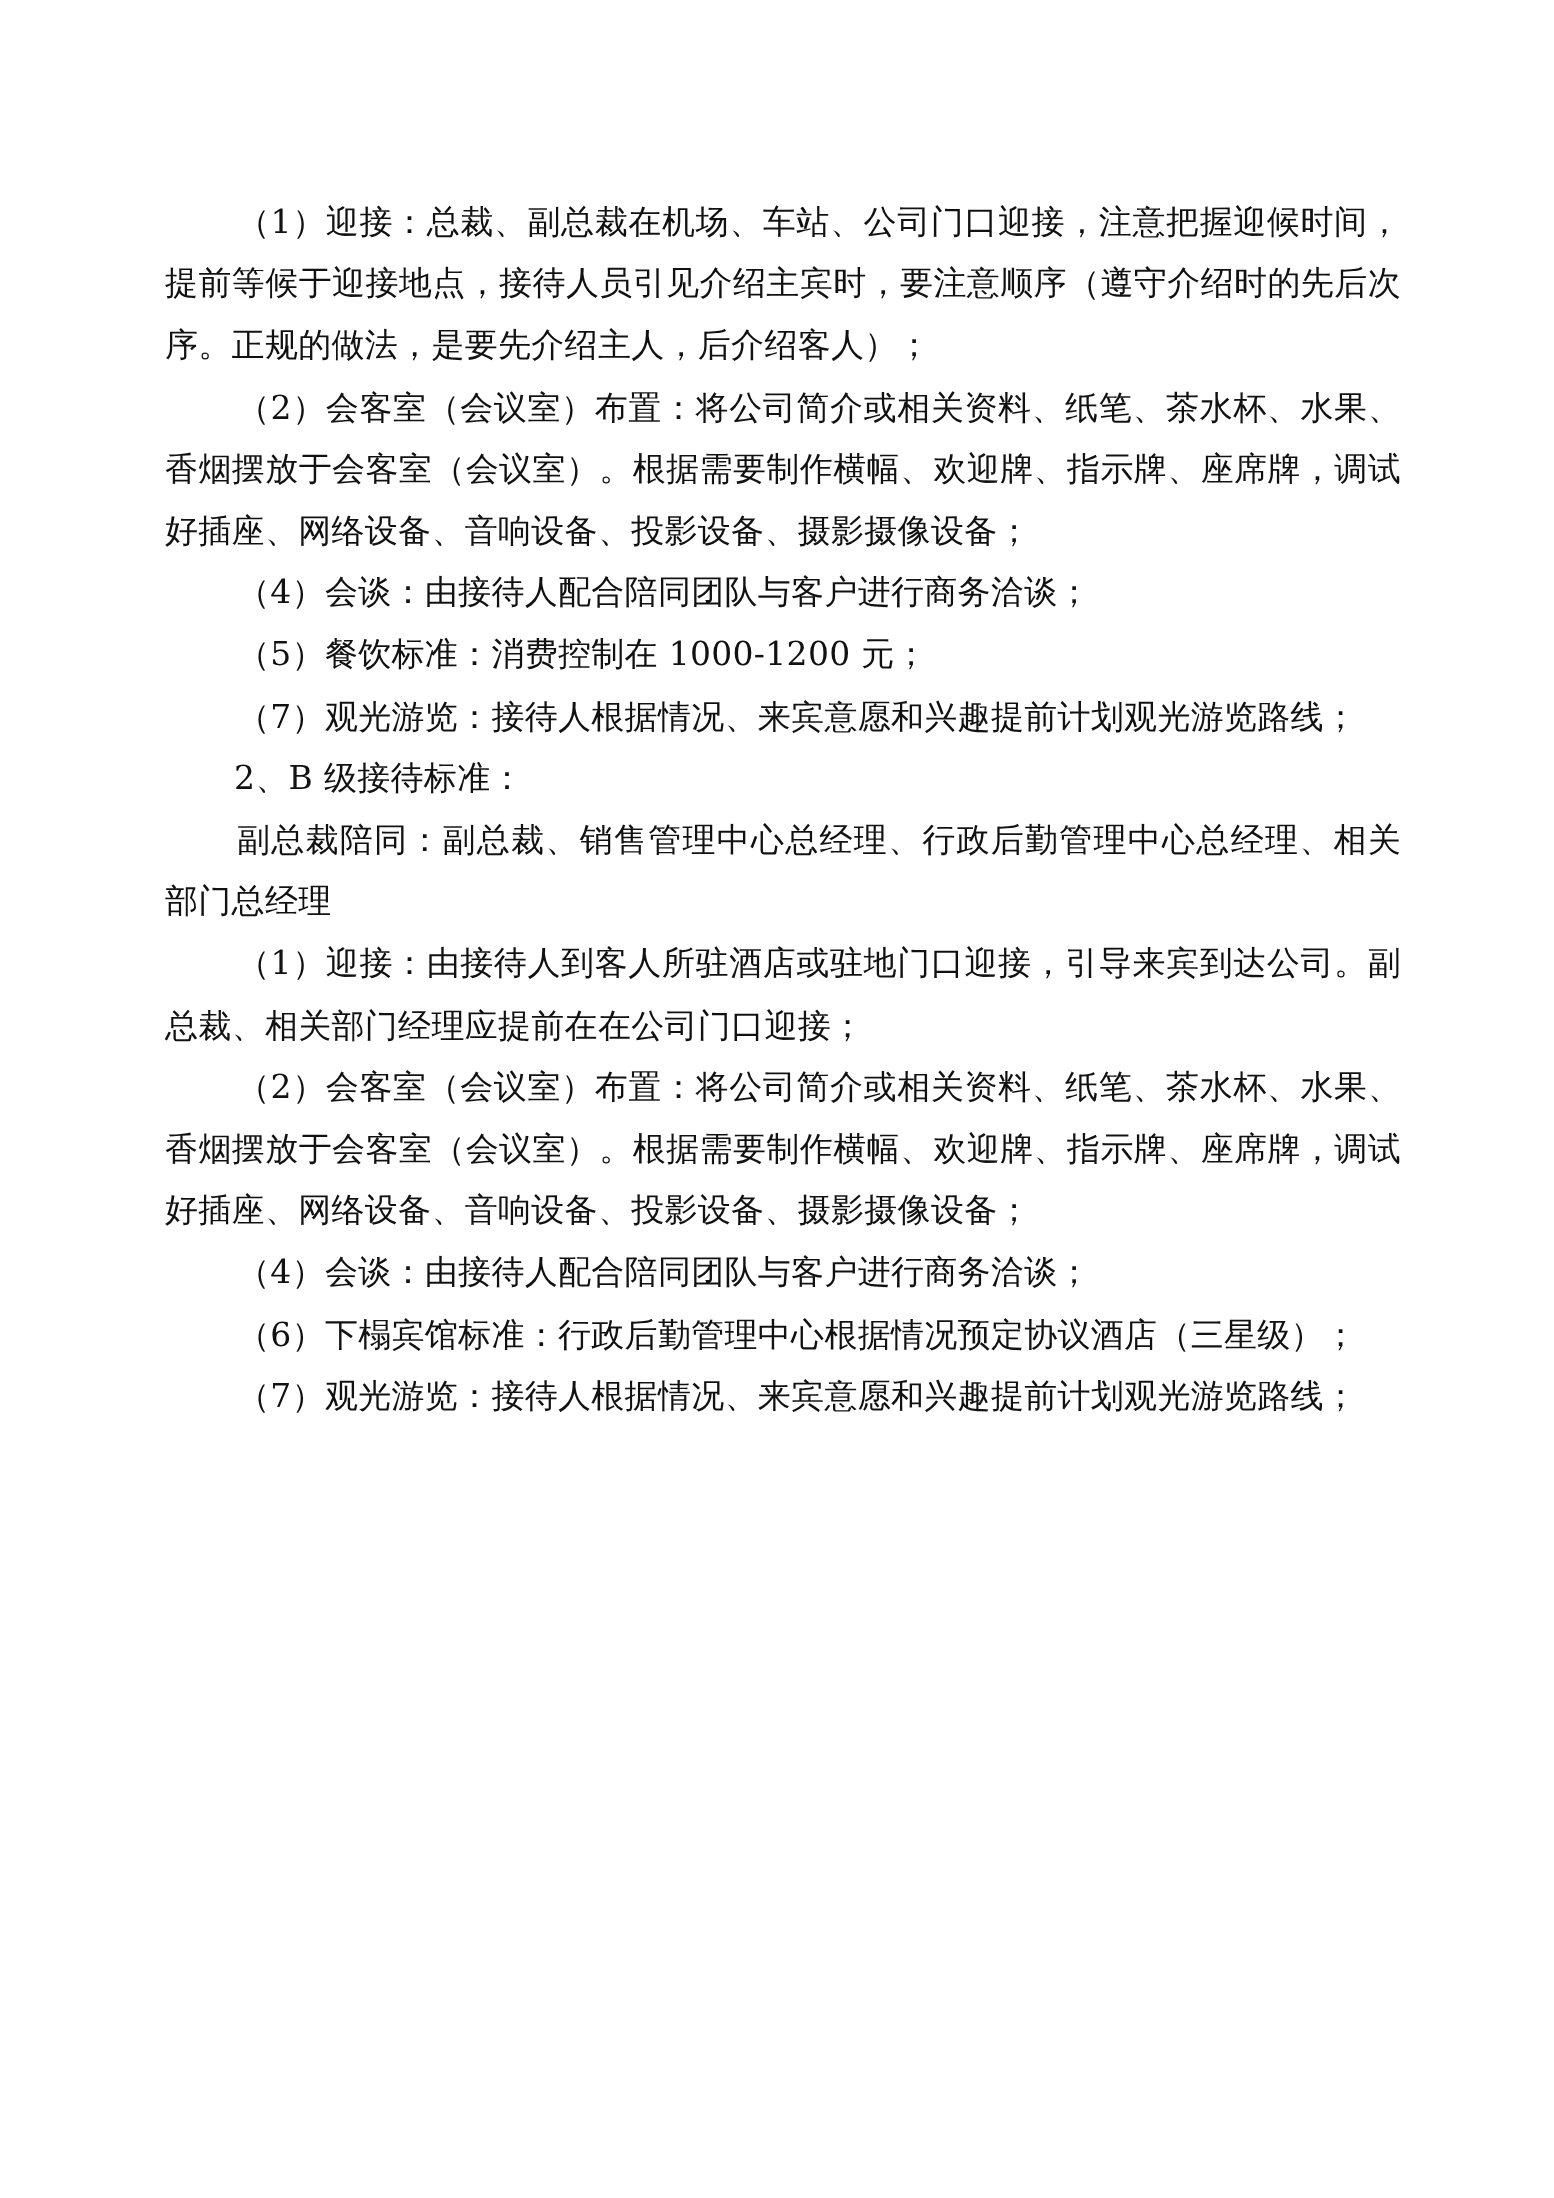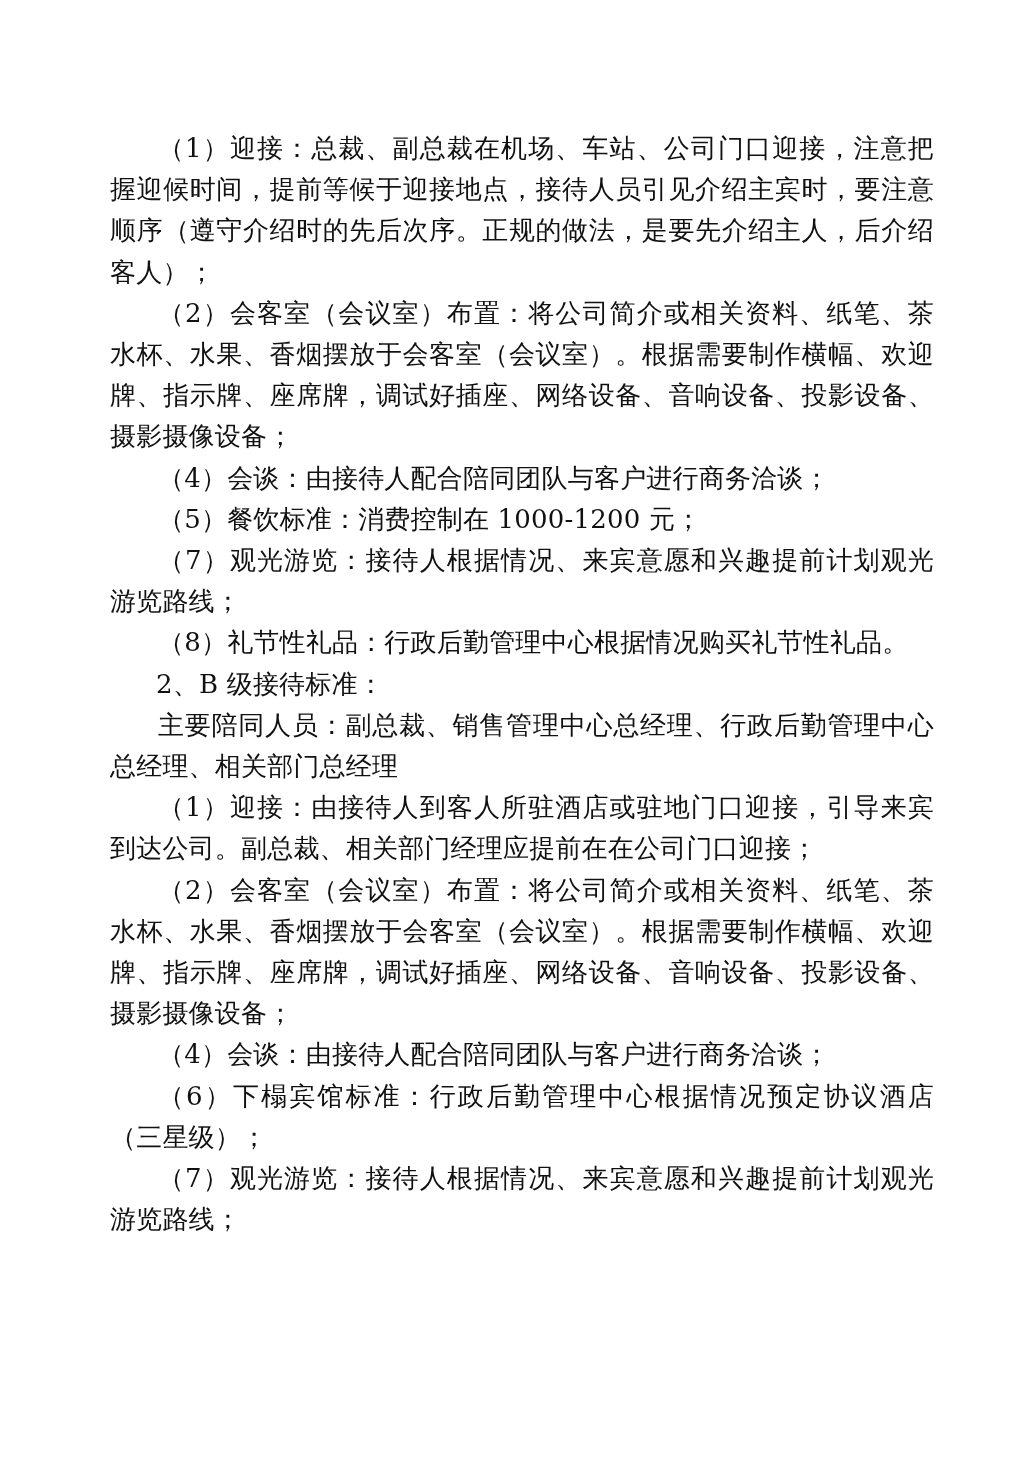--- a/index.html
+++ b/index.html
@@ -12,21 +12,21 @@
       height: 1465px;
       position: relative;
       overflow: hidden;
     }
     .page {
       position: absolute;
       left: 110px;
       top: 128px;
       width: 824px;
       font-family: "DejaVu Serif", "Liberation Serif", serif;
-      font-size: 26px;
+      font-size: 22px;
       line-height: 41.2px;
       color: #111111;
       letter-spacing: 0.2px;
     }
     .para {
       margin: 0;
       text-indent: 48px;
       text-align: justify;
       word-break: break-all;
     }
@@ -36,21 +36,20 @@
   </style>
 </head>
 <body>
 
 <div class="page">
   <p class="para">（1）迎接：总裁、副总裁在机场、车站、公司门口迎接，注意把握迎候时间，提前等候于迎接地点，接待人员引见介绍主宾时，要注意顺序（遵守介绍时的先后次序。正规的做法，是要先介绍主人，后介绍客人）；</p>
   <p class="para">（2）会客室（会议室）布置：将公司简介或相关资料、纸笔、茶水杯、水果、香烟摆放于会客室（会议室）。根据需要制作横幅、欢迎牌、指示牌、座席牌，调试好插座、网络设备、音响设备、投影设备、摄影摄像设备；</p>
   <p class="para">（4）会谈：由接待人配合陪同团队与客户进行商务洽谈；</p>
   <p class="para">（5）餐饮标准：消费控制在 1000-1200 元；</p>
   <p class="para">（7）观光游览：接待人根据情况、来宾意愿和兴趣提前计划观光游览路线；</p>
-  <p class="para">（8）礼节性礼品：行政后勤管理中心根据情况购买礼节性礼品。</p>
   <p class="para heading">2、B 级接待标准：</p>
-  <p class="para">主要陪同人员：副总裁、销售管理中心总经理、行政后勤管理中心总经理、相关部门总经理</p>
+  <p class="para">副总裁陪同：副总裁、销售管理中心总经理、行政后勤管理中心总经理、相关部门总经理</p>
   <p class="para">（1）迎接：由接待人到客人所驻酒店或驻地门口迎接，引导来宾到达公司。副总裁、相关部门经理应提前在在公司门口迎接；</p>
   <p class="para">（2）会客室（会议室）布置：将公司简介或相关资料、纸笔、茶水杯、水果、香烟摆放于会客室（会议室）。根据需要制作横幅、欢迎牌、指示牌、座席牌，调试好插座、网络设备、音响设备、投影设备、摄影摄像设备；</p>
   <p class="para">（4）会谈：由接待人配合陪同团队与客户进行商务洽谈；</p>
   <p class="para">（6）下榻宾馆标准：行政后勤管理中心根据情况预定协议酒店（三星级）；</p>
   <p class="para">（7）观光游览：接待人根据情况、来宾意愿和兴趣提前计划观光游览路线；</p>
 </div>
 
 </body></html>

